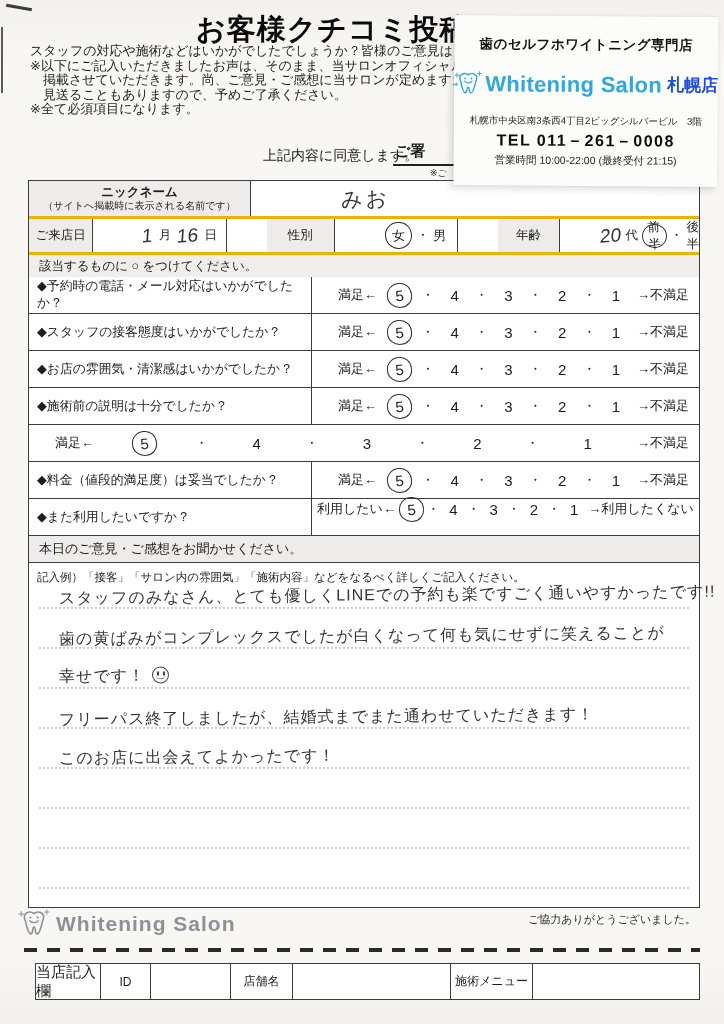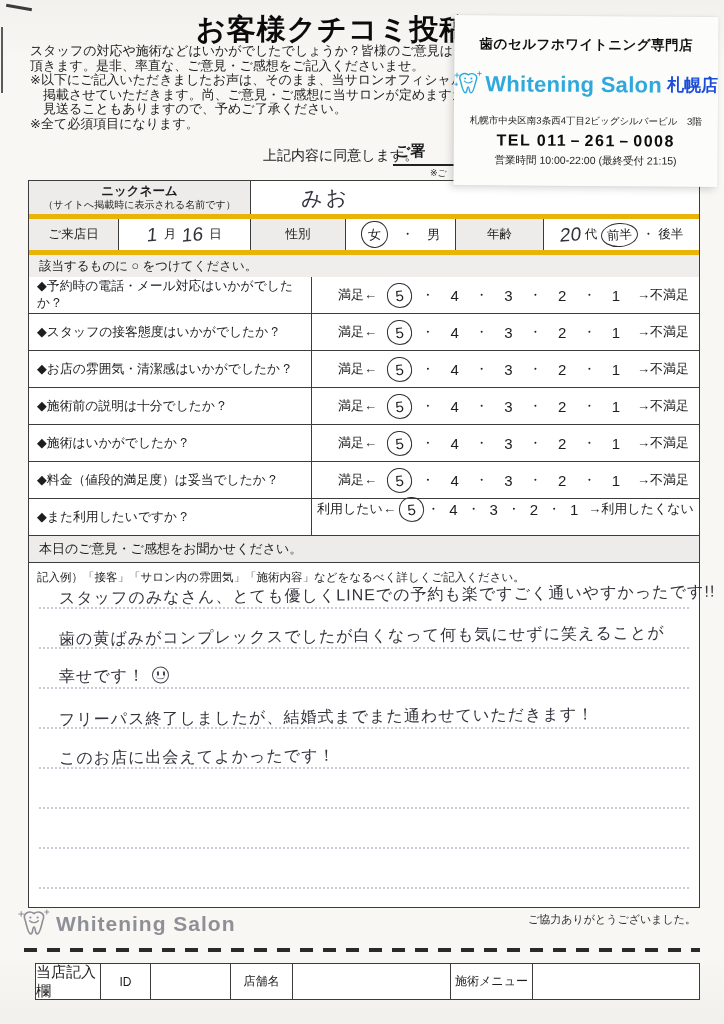--- a/index.html
+++ b/index.html
@@ -26,21 +26,21 @@
   .card-tagline { margin-top: 20px; text-align: center; font-size: 13.5px; font-weight: 600; letter-spacing: 0.5px; color: #111; }
   .card-logo-row { display: flex; align-items: center; justify-content: center; margin-top: 13px; gap: 3px; }
   .card-brand { font-size: 22px; font-weight: bold; color: #2fa8dc; letter-spacing: 0.3px; white-space: nowrap; }
   .card-branch { font-size: 17px; font-weight: bold; color: #1d4ed8; margin-left: 2px; white-space: nowrap; }
   .card-address { text-align: center; font-size: 9.5px; margin-top: 13px; color: #1c1c1c; white-space: nowrap; }
   .card-tel { text-align: center; font-size: 16px; font-weight: bold; margin-top: 3px; letter-spacing: 1.5px; color: #0d0d0d; }
   .card-hours { text-align: center; font-size: 10.5px; margin-top: 2px; color: #1c1c1c; }
 
   
   .form-table { position: absolute; left: 28px; top: 180px; width: 672px; border: 1.5px solid #3c3c3c; background: #fff; z-index: 2; }
-  .row { display: flex; border-bottom: 5px solid #eab308; }
+  .row { display: flex; border-bottom: 3px solid #eab308; gap: 40px; }
   .cell { border-right: 1px solid #3c3c3c; display: flex; align-items: center; justify-content: center; }
   .cell:last-child { border-right: none; }
   .gray { background: #edecea; }
   .row-nick { height: 38px; }
   .nick-label { width: 222px; flex-direction: column; line-height: 1.2; }
   .nick-label .l1 { font-size: 12.5px; font-weight: 600; }
   .nick-label .l2 { font-size: 10px; }
   .nick-value { flex: 1; justify-content: flex-start; padding-left: 50px; }
   .row-visit { height: 36px; font-size: 12.5px; }
   .visit-label { width: 90px; }
@@ -92,21 +92,20 @@
 
 <div class="page">
 
   <div class="corner-tick"></div>
   <div class="edge-line"></div>
 
   <div class="title">お客様クチコミ投稿</div>
 
   <div class="intro">
     <div>スタッフの対応や施術などはいかがでしたでしょうか？皆様のご意見は、よりよ</div>
-    <div>頂きます。是非、率直な、ご意見・ご感想をご記入くださいませ。</div>
     <div>※以下にご記入いただきましたお声は、そのまま、当サロンオフィシャルサイト</div>
     <div class="indent">掲載させていただきます。尚、ご意見・ご感想に当サロンが定めますガイドラ</div>
     <div class="indent">見送ることもありますので、予めご了承ください。</div>
     <div>※全て必須項目になります。</div>
   </div>
 
   <div class="agreement">上記内容に同意します。</div>
   <div class="sig">ご署</div>
   <div class="sig-note">※ご</div>
 
@@ -234,21 +233,20 @@
         <span class="num">3</span>
         <span class="dot">・</span>
         <span class="num">2</span>
         <span class="dot">・</span>
         <span class="num">1</span>
         <span>→不満足</span>
       </div>
     </div>
 
     <div class="q-row">
-      <div class="q-label">◆施術はいかがでしたか？</div>
       <div class="q-scale">
         <span>満足←</span>
         <span class="num circled">5</span>
         <span class="dot">・</span>
         <span class="num">4</span>
         <span class="dot">・</span>
         <span class="num">3</span>
         <span class="dot">・</span>
         <span class="num">2</span>
         <span class="dot">・</span>

